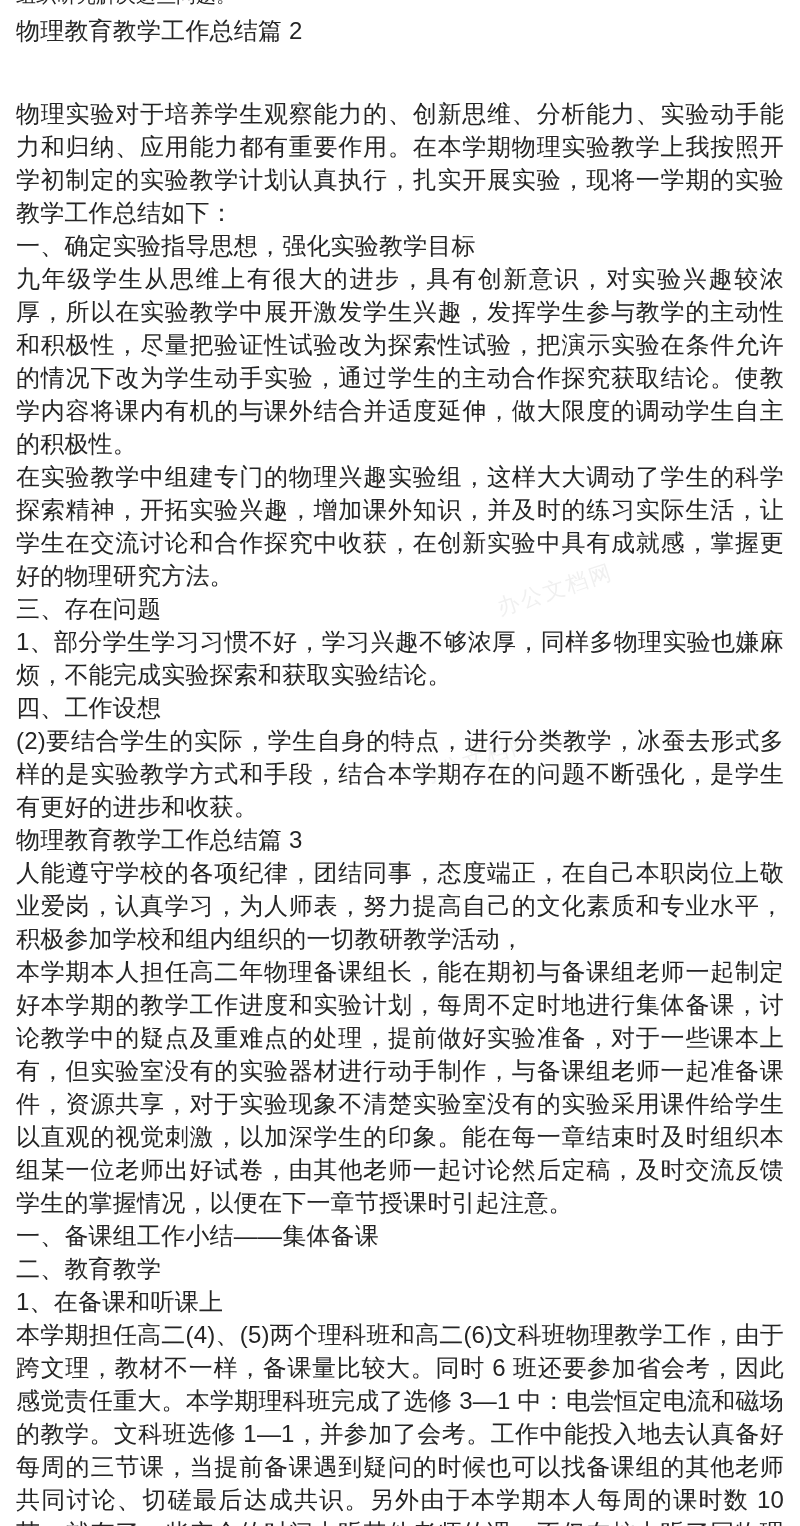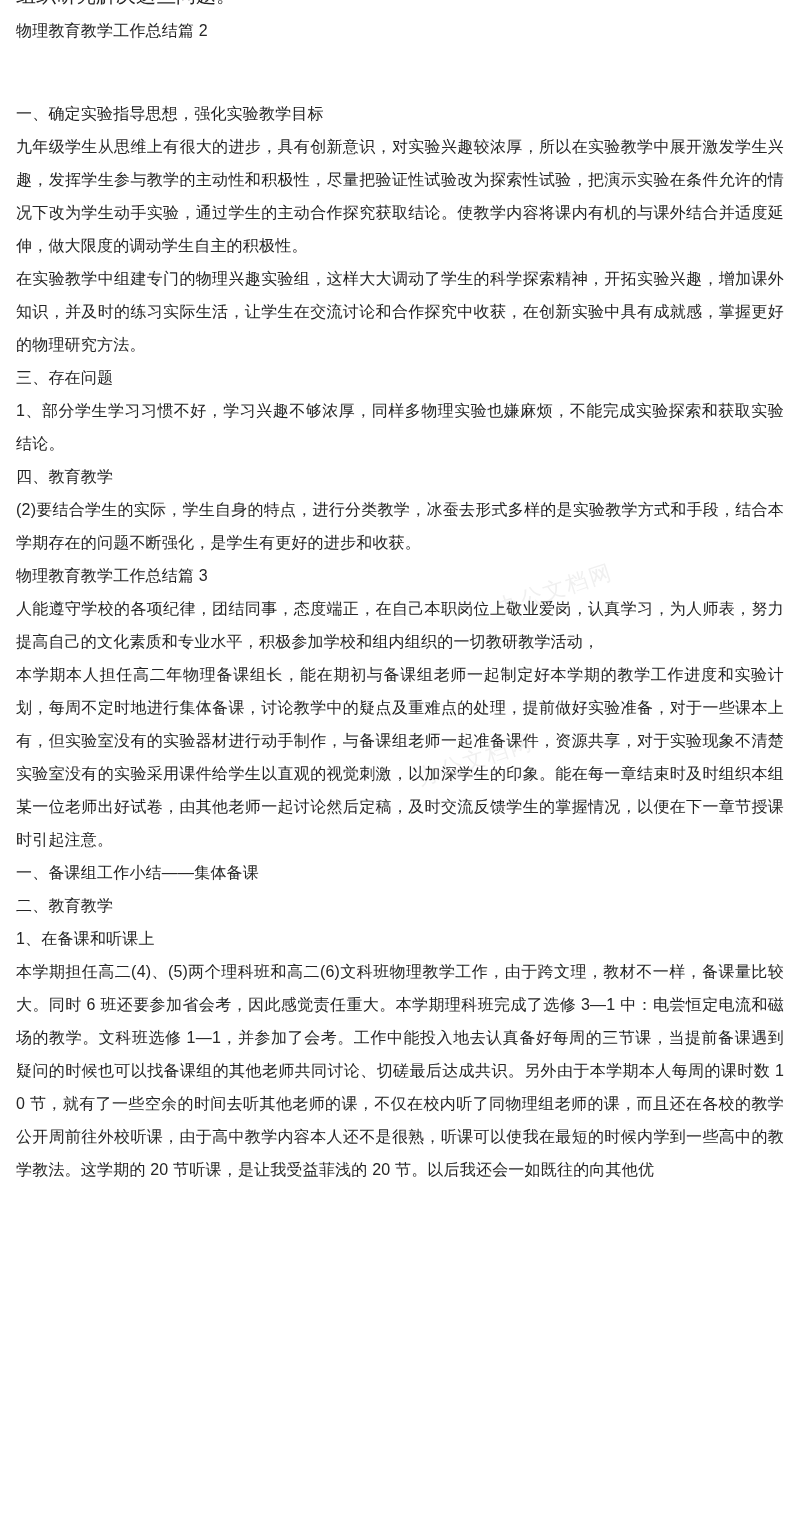--- a/index.html
+++ b/index.html
@@ -12,21 +12,21 @@
     position: relative;
     overflow-x: hidden;
   }
   .page {
     position: relative;
     width: 800px;
     min-height: 1526px;
     padding: 0 16px;
   }
   .para {
-    font-size: 16px;
+    font-size: 24px;
     line-height: 33px;
     text-align: justify;
     letter-spacing: 0.2px;
     word-break: break-all;
   }
   
   .clipped-line {
     height: 12px;
     overflow: hidden;
     position: relative;
@@ -65,26 +65,27 @@
 
   <div class="content">
 
     <div class="clipped-line">
       <span>组织研究解决这些问题。</span>
     </div>
 
     <p class="para heading2">物理教育教学工作总结篇 2</p>
 
     <div class="paragraphs">
+        <p class="para">物理实验对于培养学生观察能力的、创新思维、分析能力、实验动手能力和归纳、应用能力都有重要作用。在本学期物理实验教学上我按照开学初制定的实验教学计划认真执行，扎实开展实验，现将一学期的实验教学工作总结如下：</p>
         <p class="para">一、确定实验指导思想，强化实验教学目标</p>
         <p class="para">九年级学生从思维上有很大的进步，具有创新意识，对实验兴趣较浓厚，所以在实验教学中展开激发学生兴趣，发挥学生参与教学的主动性和积极性，尽量把验证性试验改为探索性试验，把演示实验在条件允许的情况下改为学生动手实验，通过学生的主动合作探究获取结论。使教学内容将课内有机的与课外结合并适度延伸，做大限度的调动学生自主的积极性。</p>
         <p class="para">在实验教学中组建专门的物理兴趣实验组，这样大大调动了学生的科学探索精神，开拓实验兴趣，增加课外知识，并及时的练习实际生活，让学生在交流讨论和合作探究中收获，在创新实验中具有成就感，掌握更好的物理研究方法。</p>
         <p class="para">三、存在问题</p>
         <p class="para">1、部分学生学习习惯不好，学习兴趣不够浓厚，同样多物理实验也嫌麻烦，不能完成实验探索和获取实验结论。</p>
-        <p class="para">四、教育教学</p>
+        <p class="para">四、工作设想</p>
         <p class="para">(2)要结合学生的实际，学生自身的特点，进行分类教学，冰蚕去形式多样的是实验教学方式和手段，结合本学期存在的问题不断强化，是学生有更好的进步和收获。</p>
         <p class="para">物理教育教学工作总结篇 3</p>
         <p class="para">人能遵守学校的各项纪律，团结同事，态度端正，在自己本职岗位上敬业爱岗，认真学习，为人师表，努力提高自己的文化素质和专业水平，积极参加学校和组内组织的一切教研教学活动，</p>
         <p class="para">本学期本人担任高二年物理备课组长，能在期初与备课组老师一起制定好本学期的教学工作进度和实验计划，每周不定时地进行集体备课，讨论教学中的疑点及重难点的处理，提前做好实验准备，对于一些课本上有，但实验室没有的实验器材进行动手制作，与备课组老师一起准备课件，资源共享，对于实验现象不清楚实验室没有的实验采用课件给学生以直观的视觉刺激，以加深学生的印象。能在每一章结束时及时组织本组某一位老师出好试卷，由其他老师一起讨论然后定稿，及时交流反馈学生的掌握情况，以便在下一章节授课时引起注意。</p>
         <p class="para">一、备课组工作小结——集体备课</p>
         <p class="para">二、教育教学</p>
         <p class="para">1、在备课和听课上</p>
         <p class="para">本学期担任高二(4)、(5)两个理科班和高二(6)文科班物理教学工作，由于跨文理，教材不一样，备课量比较大。同时 6 班还要参加省会考，因此感觉责任重大。本学期理科班完成了选修 3—1 中：电尝恒定电流和磁场的教学。文科班选修 1—1，并参加了会考。工作中能投入地去认真备好每周的三节课，当提前备课遇到疑问的时候也可以找备课组的其他老师共同讨论、切磋最后达成共识。另外由于本学期本人每周的课时数 10 节，就有了一些空余的时间去听其他老师的课，不仅在校内听了同物理组老师的课，而且还在各校的教学公开周前往外校听课，由于高中教学内容本人还不是很熟，听课可以使我在最短的时候内学到一些高中的教学教法。这学期的 20 节听课，是让我受益菲浅的 20 节。以后我还会一如既往的向其他优</p>
       </div>
 

